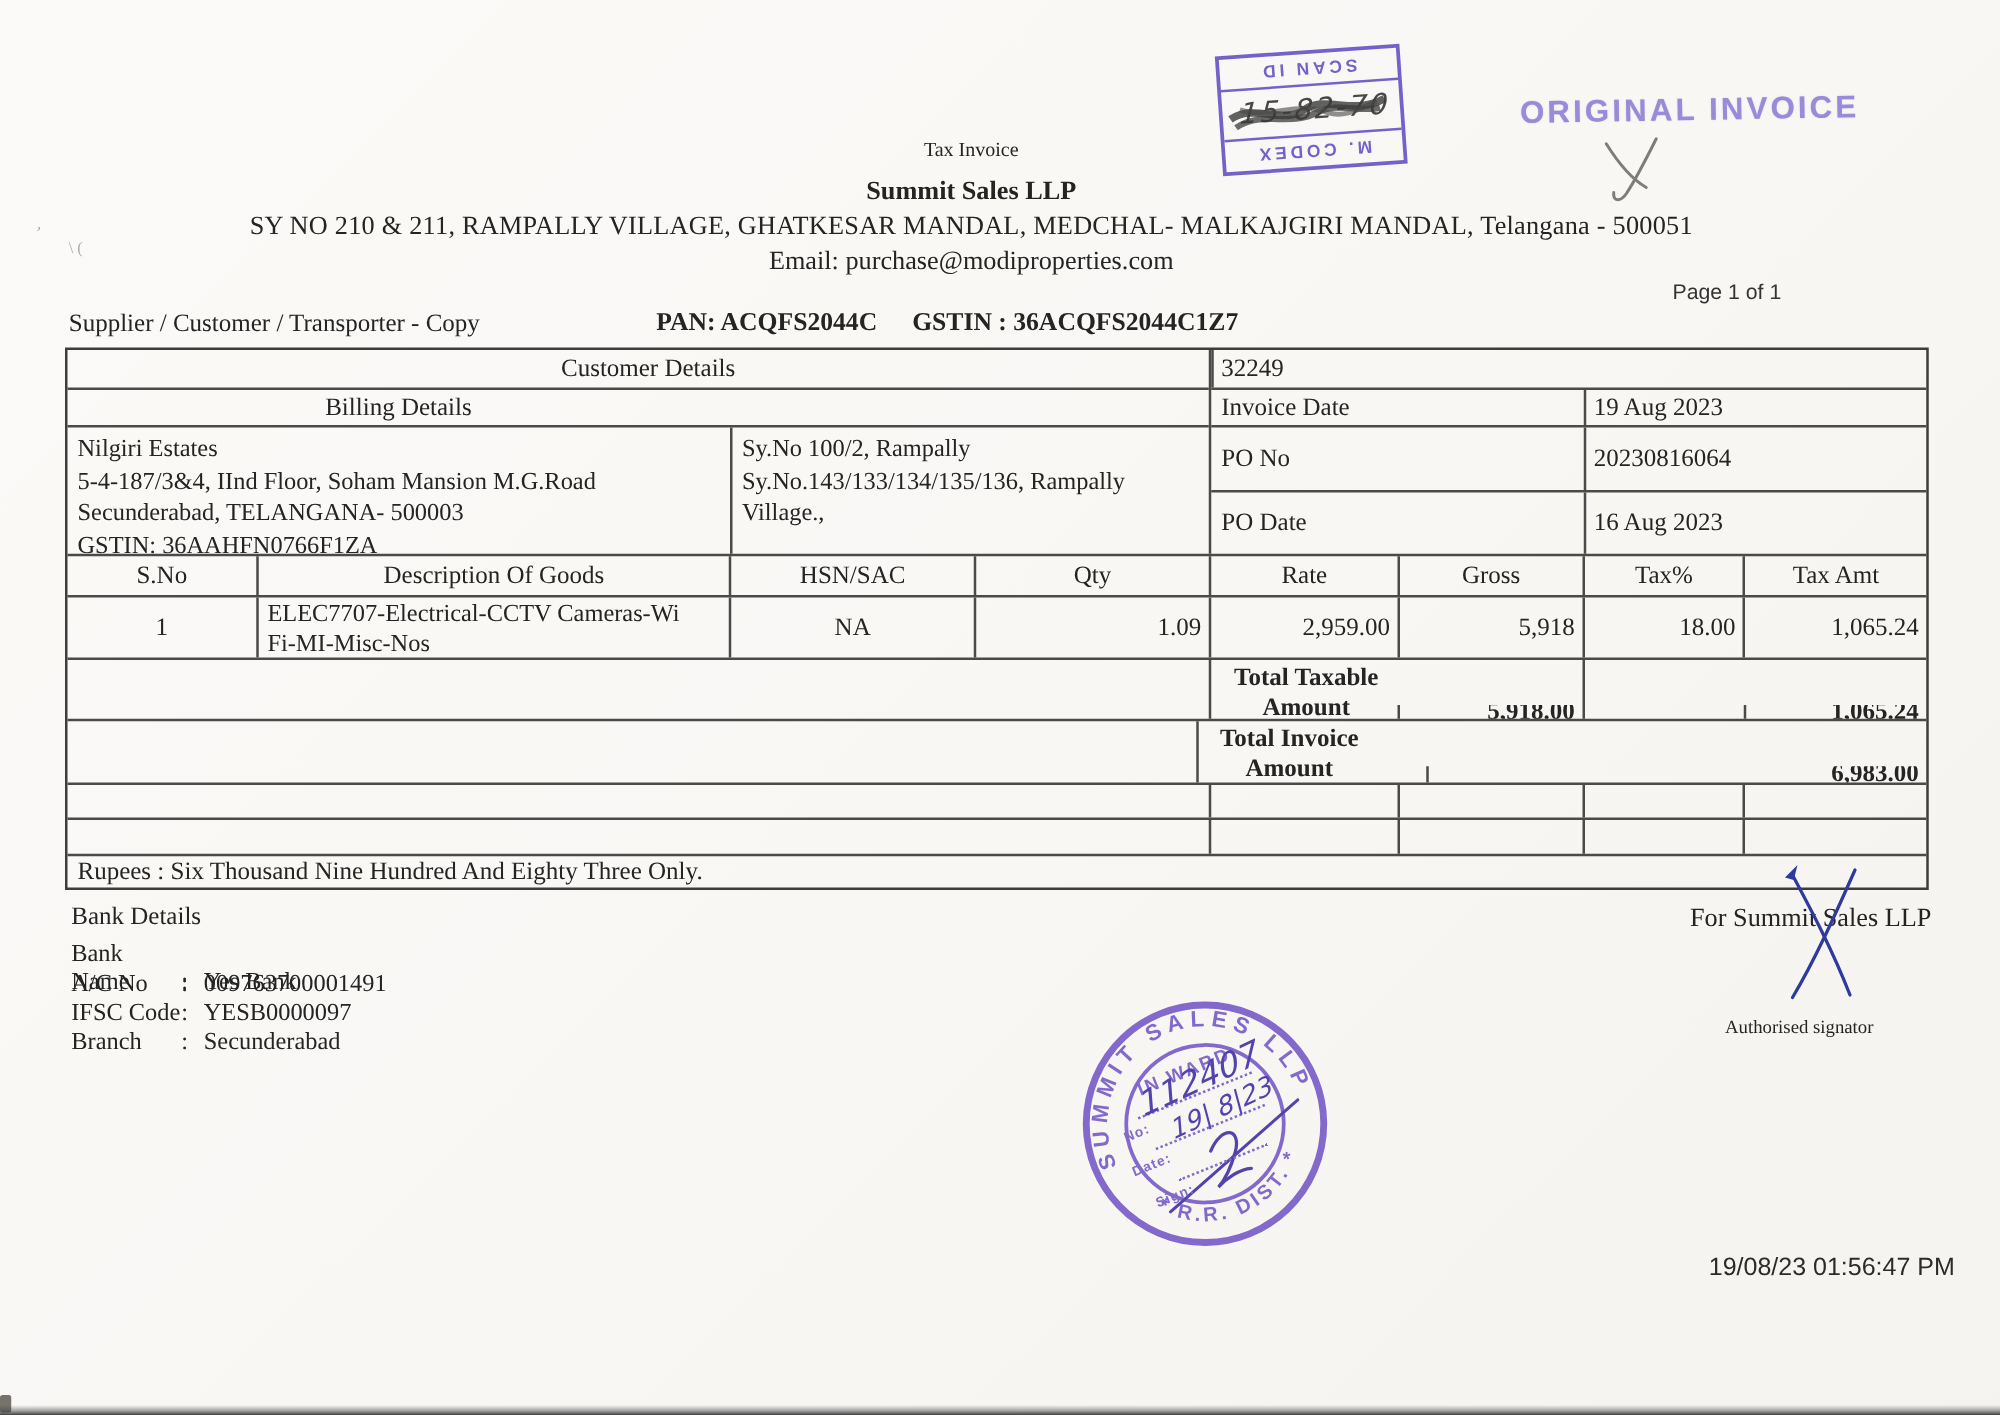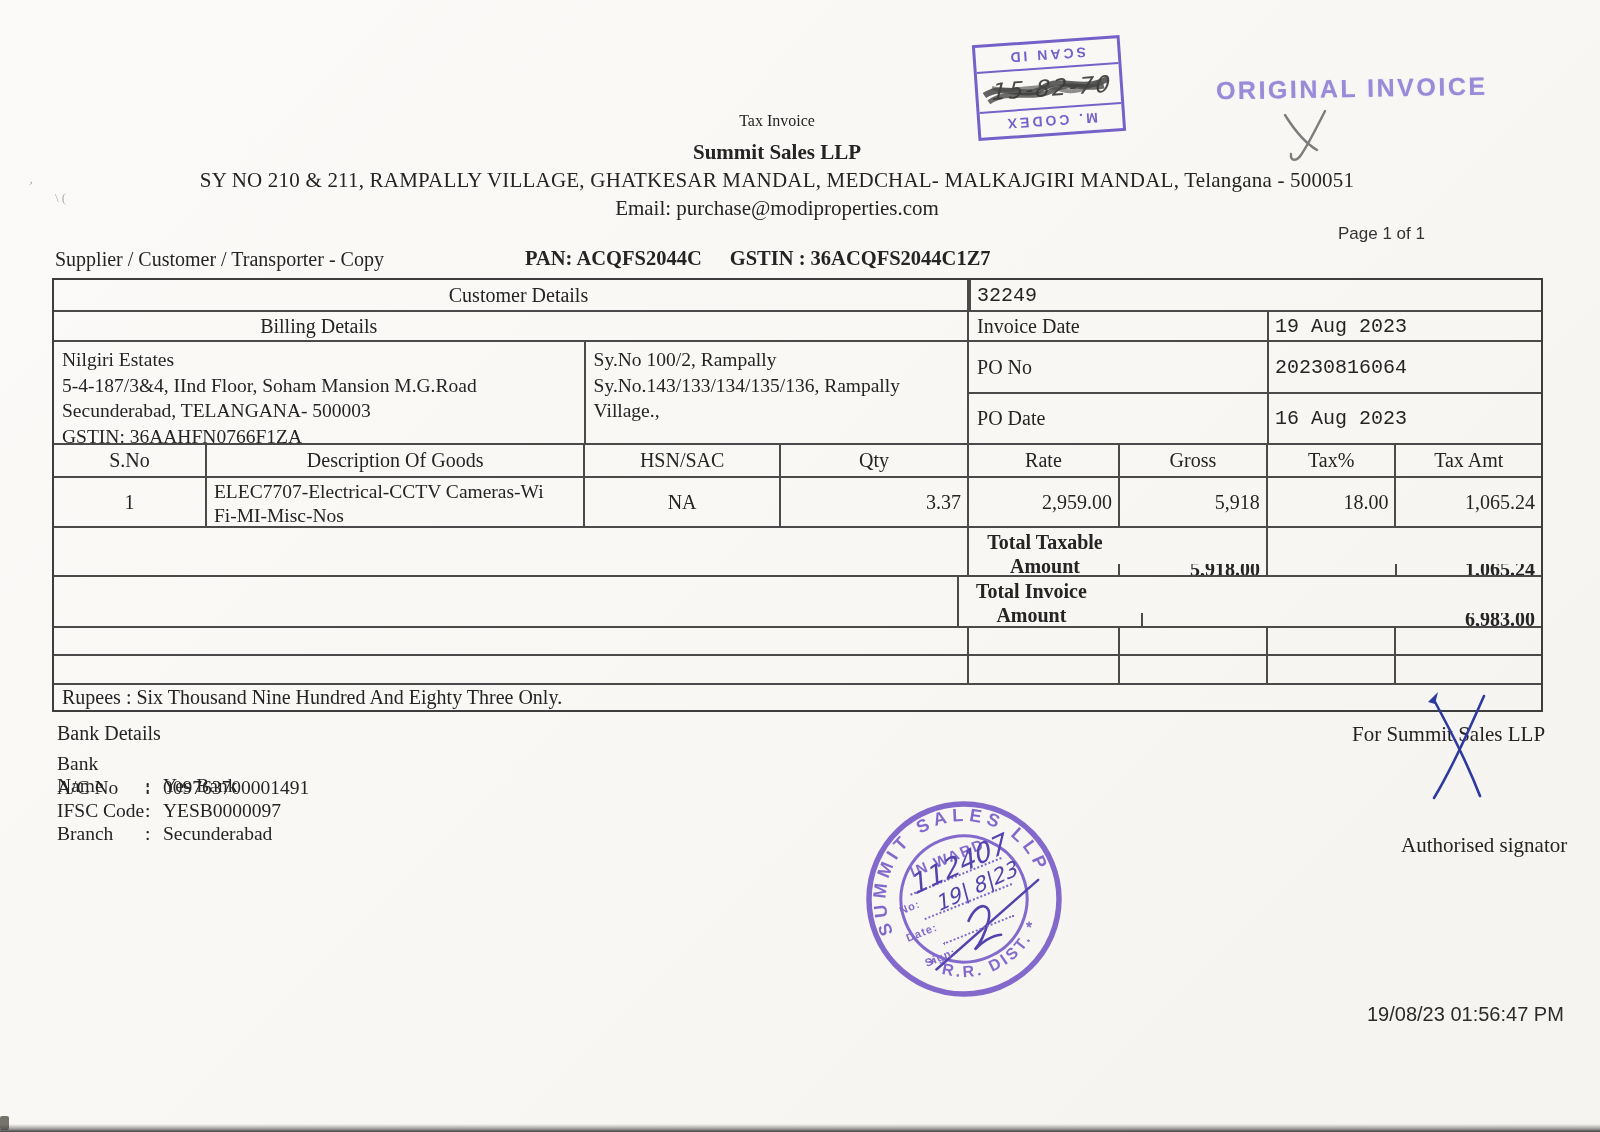--- a/index.html
+++ b/index.html
@@ -36,40 +36,40 @@
   .left  { justify-content:flex-start; padding-left:8px; }
   .bold  { font-weight:bold;margin-top:36px; }
 
   .top-sec { display:flex; width:100%; }
   .left-sec { width:61.4%; }
   .right-sec{ width:38.6%; border-left:2px solid #4a4a4a; }
   .lrow { display:flex; border-top:2px solid #4a4a4a; }
   .lrow:first-child { border-top:none; }
   .rA{ height:30px; } .rB{ height:30px; } .rC{ height:103px; }
   .ri1{height:30px} .ri2{height:30px} .ri3{height:52px} .ri4{height:51px}
-  .rlabel{ width:52.1%; } .rvalue{ width:47.9%; border-left:2px solid #4a4a4a; padding-left:6px; display:flex; align-items:center;font-family:Liberation Mono, monospace; }
+  .rlabel{ width:52.1%; } .rvalue{ width:47.9%; border-left:2px solid #4a4a4a; padding-left:6px; display:flex; align-items:center; }
   .addr-block { display:block; padding:5px 8px 0 8px; font-size:19.5px; line-height:25.5px; }
 
   .hrow { height:33px; }       
   .irow { height:50px; }       
   .xrow { height:49px; }       
   .vrow { height:51px;gap:40px; }       
   .grow { height:28px; }       
   .g2row{ height:29px; }       
   .wrow { height:27px; }       
   .desc-cell { display:block; padding:2px 6px 0 7px; font-size:19.5px; line-height:24px; }
   .tot-label { display:block; padding:2px 4px 0 7px; font-weight:bold; line-height:24px;text-align:center; }
 
   
   .bank-title { left:57px; top:722px; font-size:20px; }
   .bank-row   { font-size:19.5px; }
   .bank-label { display:inline-block; width:88px; }
   .bank-colon { display:inline-block; width:18px; }
   .for-llp    { left:1352px; top:722px; font-size:21px; }
-  .auth-sig   { left:1380px; top:833px; font-size:21px;margin-left:21px; }
+  .auth-sig   { left:1380px; top:814px; font-size:15px; }
   .timestamp  { left:1367px; top:1003px; font-family:"Liberation Sans",sans-serif; font-size:20px; color:#2b2b2b; }
 
   
   .scan-stamp { left:975px; top:40px; width:148px; height:96px;
     border:3px solid #6b55c6; transform:rotate(176deg); color:#6b55c6; opacity:.92;
     font-family:"Liberation Sans",sans-serif; }
   .scan-band { height:24px; display:flex; align-items:center; justify-content:center;
     font-size:14px; font-weight:bold; letter-spacing:3px; }
   .scan-mid  { height:42px; border-top:2.5px solid #6b55c6; border-bottom:2.5px solid #6b55c6; position:relative; }
   .hand-rot  { position:absolute; inset:0; transform:rotate(180deg); }
@@ -191,21 +191,21 @@
       <div class="cell c8 center">Tax Amt</div>
     </div>
 
     <div class="trow irow">
       <div class="cell c1 center">1</div>
       <div class="cell c2 desc-cell">
         <div>ELEC7707-Electrical-CCTV Cameras-Wi</div>
         <div>Fi-MI-Misc-Nos</div>
       </div>
       <div class="cell c3 center">NA</div>
-      <div class="cell c4 right">3.37</div>
+      <div class="cell c4 right">1.09</div>
       <div class="cell c5 right">2,959.00</div>
       <div class="cell c6 right">5,918</div>
       <div class="cell c7 right">18.00</div>
       <div class="cell c8 right">1,065.24</div>
     </div>
 
     <div class="trow xrow">
       <div class="cell center" style="width:61.4%;"></div>
       <div class="cell c5 tot-label">Total Taxable Amount</div>
       <div class="cell c6 right bold">5,918.00</div>

